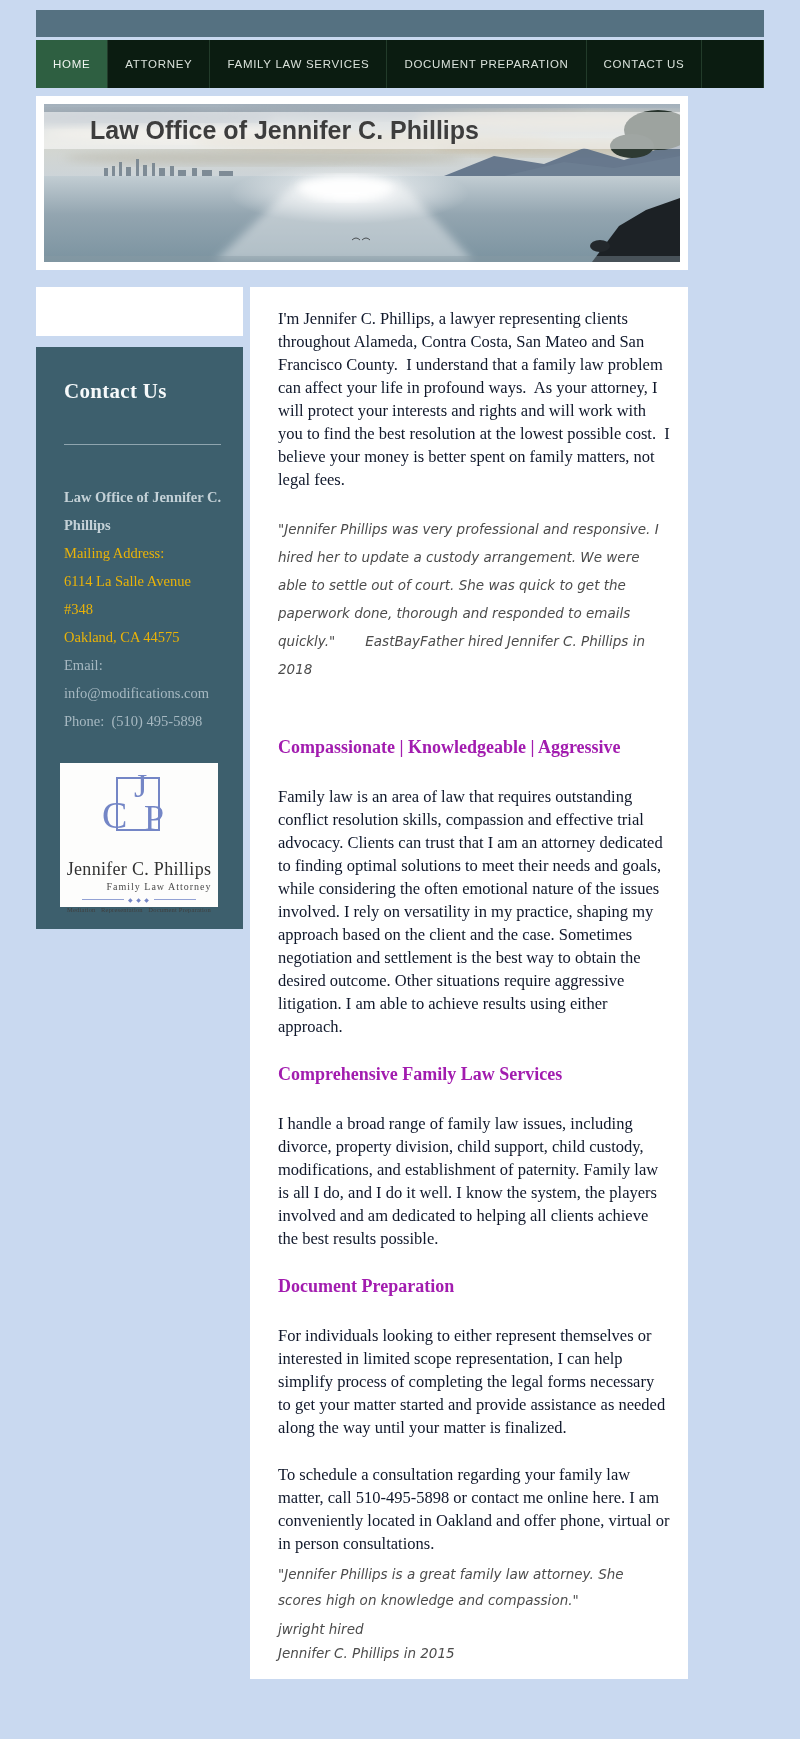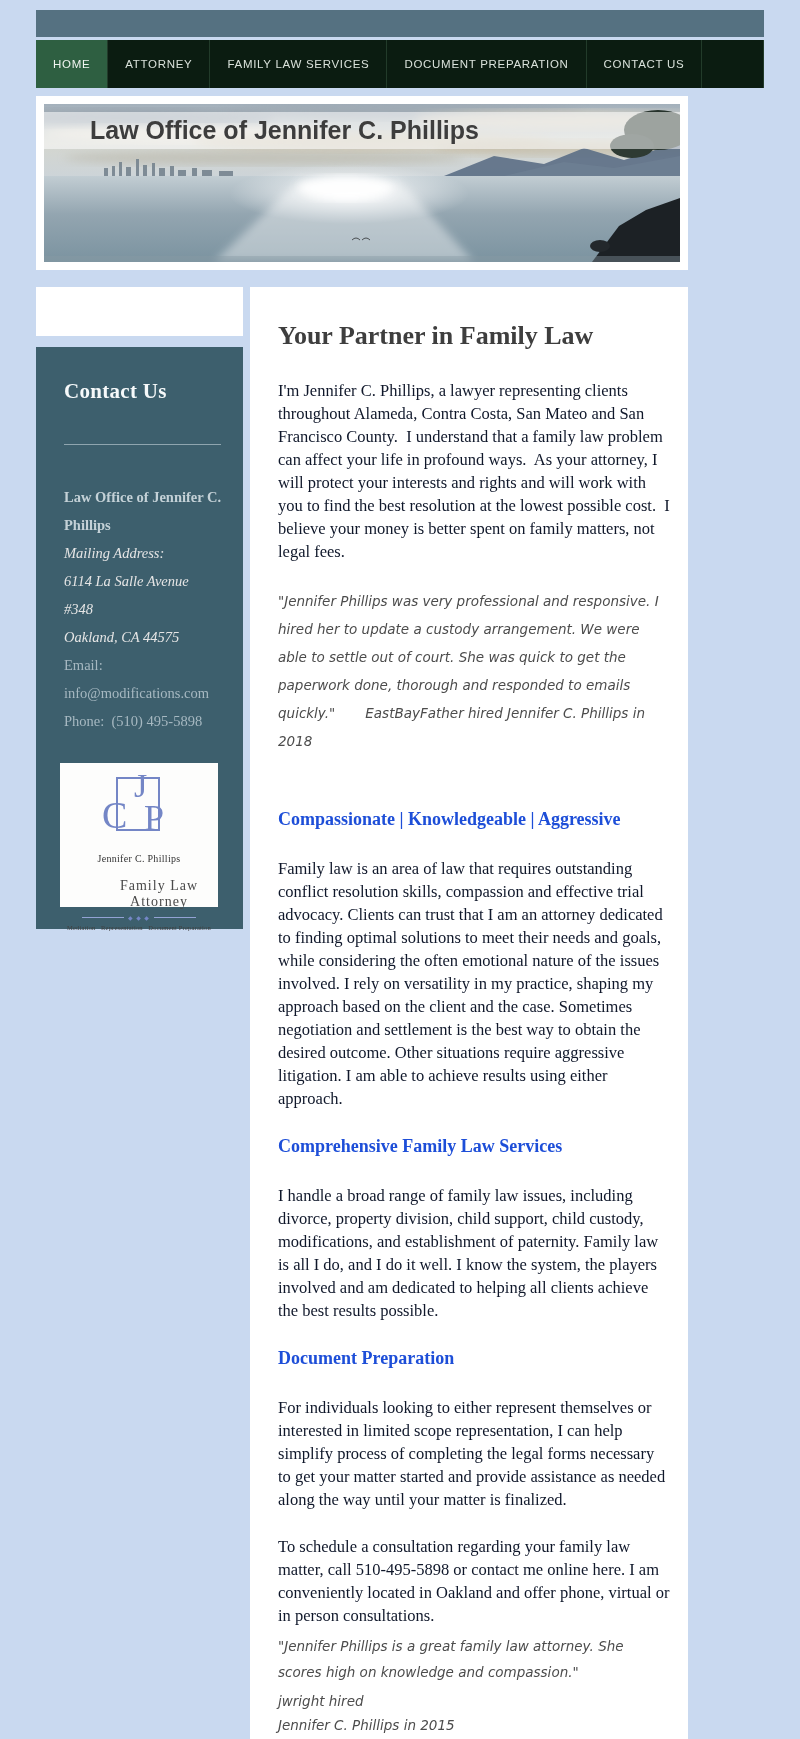--- a/index.html
+++ b/index.html
@@ -60,56 +60,56 @@
   .contact-heading {
     margin: 0 0 40px; font-size: 21px; font-weight: bold;
     color: #f6f9fa; letter-spacing: 0.3px;
   }
   .contact-box hr {
     border: none; border-top: 1px solid #8fa5af;
     margin: 0 6px 38px 0;
   }
   .contact-box p { margin: 0; font-size: 14.5px; line-height: 28px; white-space: pre-wrap; }
   .contact-box p.org { font-weight: bold; color: #c4d1d7; }
-  .contact-box p.it { font-style: italic; color: #e5e5e5; }
+  .contact-box p.it { color: #eab308; }
 
   
   .logo-card {
     margin: 28px 0 0 -4px; width: 158px; height: 144px;
     background: #fdfdfc; text-align: center; padding-top: 4px;
   }
   .monogram { position: relative; width: 110px; height: 70px; margin: 6px auto 2px; }
   .monogram-frame { position: absolute; left: 32px; top: 4px; width: 44px; height: 54px; border: 2px solid #7486c6; }
   .monogram span { position: absolute; font-family: "Liberation Serif", serif; color: #7486c6; }
   .m-j { left: 50px; top: -6px; font-size: 34px; }
   .m-c { left: 18px; top: 20px; font-size: 38px; }
   .m-p { left: 60px; top: 24px; font-size: 36px; }
-  .logo-name { font-size: 10px; color: #333333; letter-spacing: 0.3px; margin-top: 10px; }
-  .logo-sub { font-size: 14px; color: #4a4a4a; letter-spacing: 1px; margin-top: 14px; padding-left: 40px; }
+  .logo-name { font-size: 18px; color: #333333; letter-spacing: 0.3px; margin-top: 16px; }
+  .logo-sub { font-size: 10px; color: #4a4a4a; letter-spacing: 1px; margin-top: 1px; padding-left: 40px; }
   .logo-divider { display: flex; align-items: center; margin: 4px 22px 3px; }
   .logo-divider::before, .logo-divider::after { content: ""; flex: 1; border-top: 1px solid #93a2d4; }
   .logo-divider .diamonds { font-size: 6px; color: #7486c6; letter-spacing: 1px; margin: 0 4px; }
   .logo-services { font-size: 6.5px; color: #3f3f3f; white-space: pre; letter-spacing: 0.2px; }
 
   
   .main-panel {
     margin-left: 7px; width: 438px; background: #ffffff;
     padding: 20px 18px 14px 28px;
   }
   .page-title {
     margin: 12px 0 26px; font-size: 26px; line-height: 34px;
     font-weight: bold; color: #3e3e3e;
   }
   .para {
     margin: 0 0 24px; font-size: 16.5px; line-height: 23px;
     color: #0f172a; white-space: pre-wrap;
   }
   .section-heading {
     margin: 0 0 26px; font-size: 18px; line-height: 24px;
-    font-weight: bold; color: #1d4ed8;
+    font-weight: bold; color: #a21caf;
   }
   .para.tight { margin-bottom: 4px; }
   .testimonial {
     margin: 0 0 52px; font-family: "DejaVu Sans", sans-serif;
     font-style: italic; font-size: 13.5px; line-height: 28px; color: #4c4c4c;
   }
   .testimonial .attr { padding-left: 30px; }
   .testimonial2 { margin: 6px 0 0; font-family: "DejaVu Sans", sans-serif; font-style: italic; font-size: 13.5px; color: #4c4c4c; }
   .testimonial2 .quote { margin: 0; line-height: 26px; }
   .testimonial2 .attr-right { text-align: left; line-height: 24px; margin-top: 4px; }
@@ -221,21 +221,20 @@
           <div class="logo-sub">Family Law Attorney</div>
           <div class="logo-divider">
             <span class="diamonds">◆ ◆ ◆</span>
           </div>
           <div class="logo-services">Mediation   Representation   Document Preparation</div>
         </div>
       </div>
     </aside>
 
     <main class="main-panel">
-      <h1 class="page-title">Your Partner in Family Law</h1>
       <p class="para">I'm Jennifer C. Phillips, a lawyer representing clients throughout Alameda, Contra Costa, San Mateo and San Francisco County.  I understand that a family law problem can affect your life in profound ways.  As your attorney, I will protect your interests and rights and will work with you to find the best resolution at the lowest possible cost.  I believe your money is better spent on family matters, not legal fees.</p>
       <p class="testimonial"><span>"Jennifer Phillips was very professional and responsive. I hired her to update a custody arrangement. We were able to settle out of court. She was quick to get the paperwork done, thorough and responded to emails quickly."</span><span class="attr">EastBayFather hired Jennifer C. Phillips in 2018</span></p>
 
       <h3 class="section-heading">Compassionate | Knowledgeable | Aggressive</h3>
       <p class="para">Family law is an area of law that requires outstanding conflict resolution skills, compassion and effective trial advocacy. Clients can trust that I am an attorney dedicated to finding optimal solutions to meet their needs and goals, while considering the often emotional nature of the issues involved. I rely on versatility in my practice, shaping my approach based on the client and the case. Sometimes negotiation and settlement is the best way to obtain the desired outcome. Other situations require aggressive litigation. I am able to achieve results using either approach.</p>
 
       <h3 class="section-heading">Comprehensive Family Law Services</h3>
       <p class="para">I handle a broad range of family law issues, including divorce, property division, child support, child custody, modifications, and establishment of paternity. Family law is all I do, and I do it well. I know the system, the players involved and am dedicated to helping all clients achieve the best results possible.</p>
 
       <h3 class="section-heading">Document Preparation</h3>

